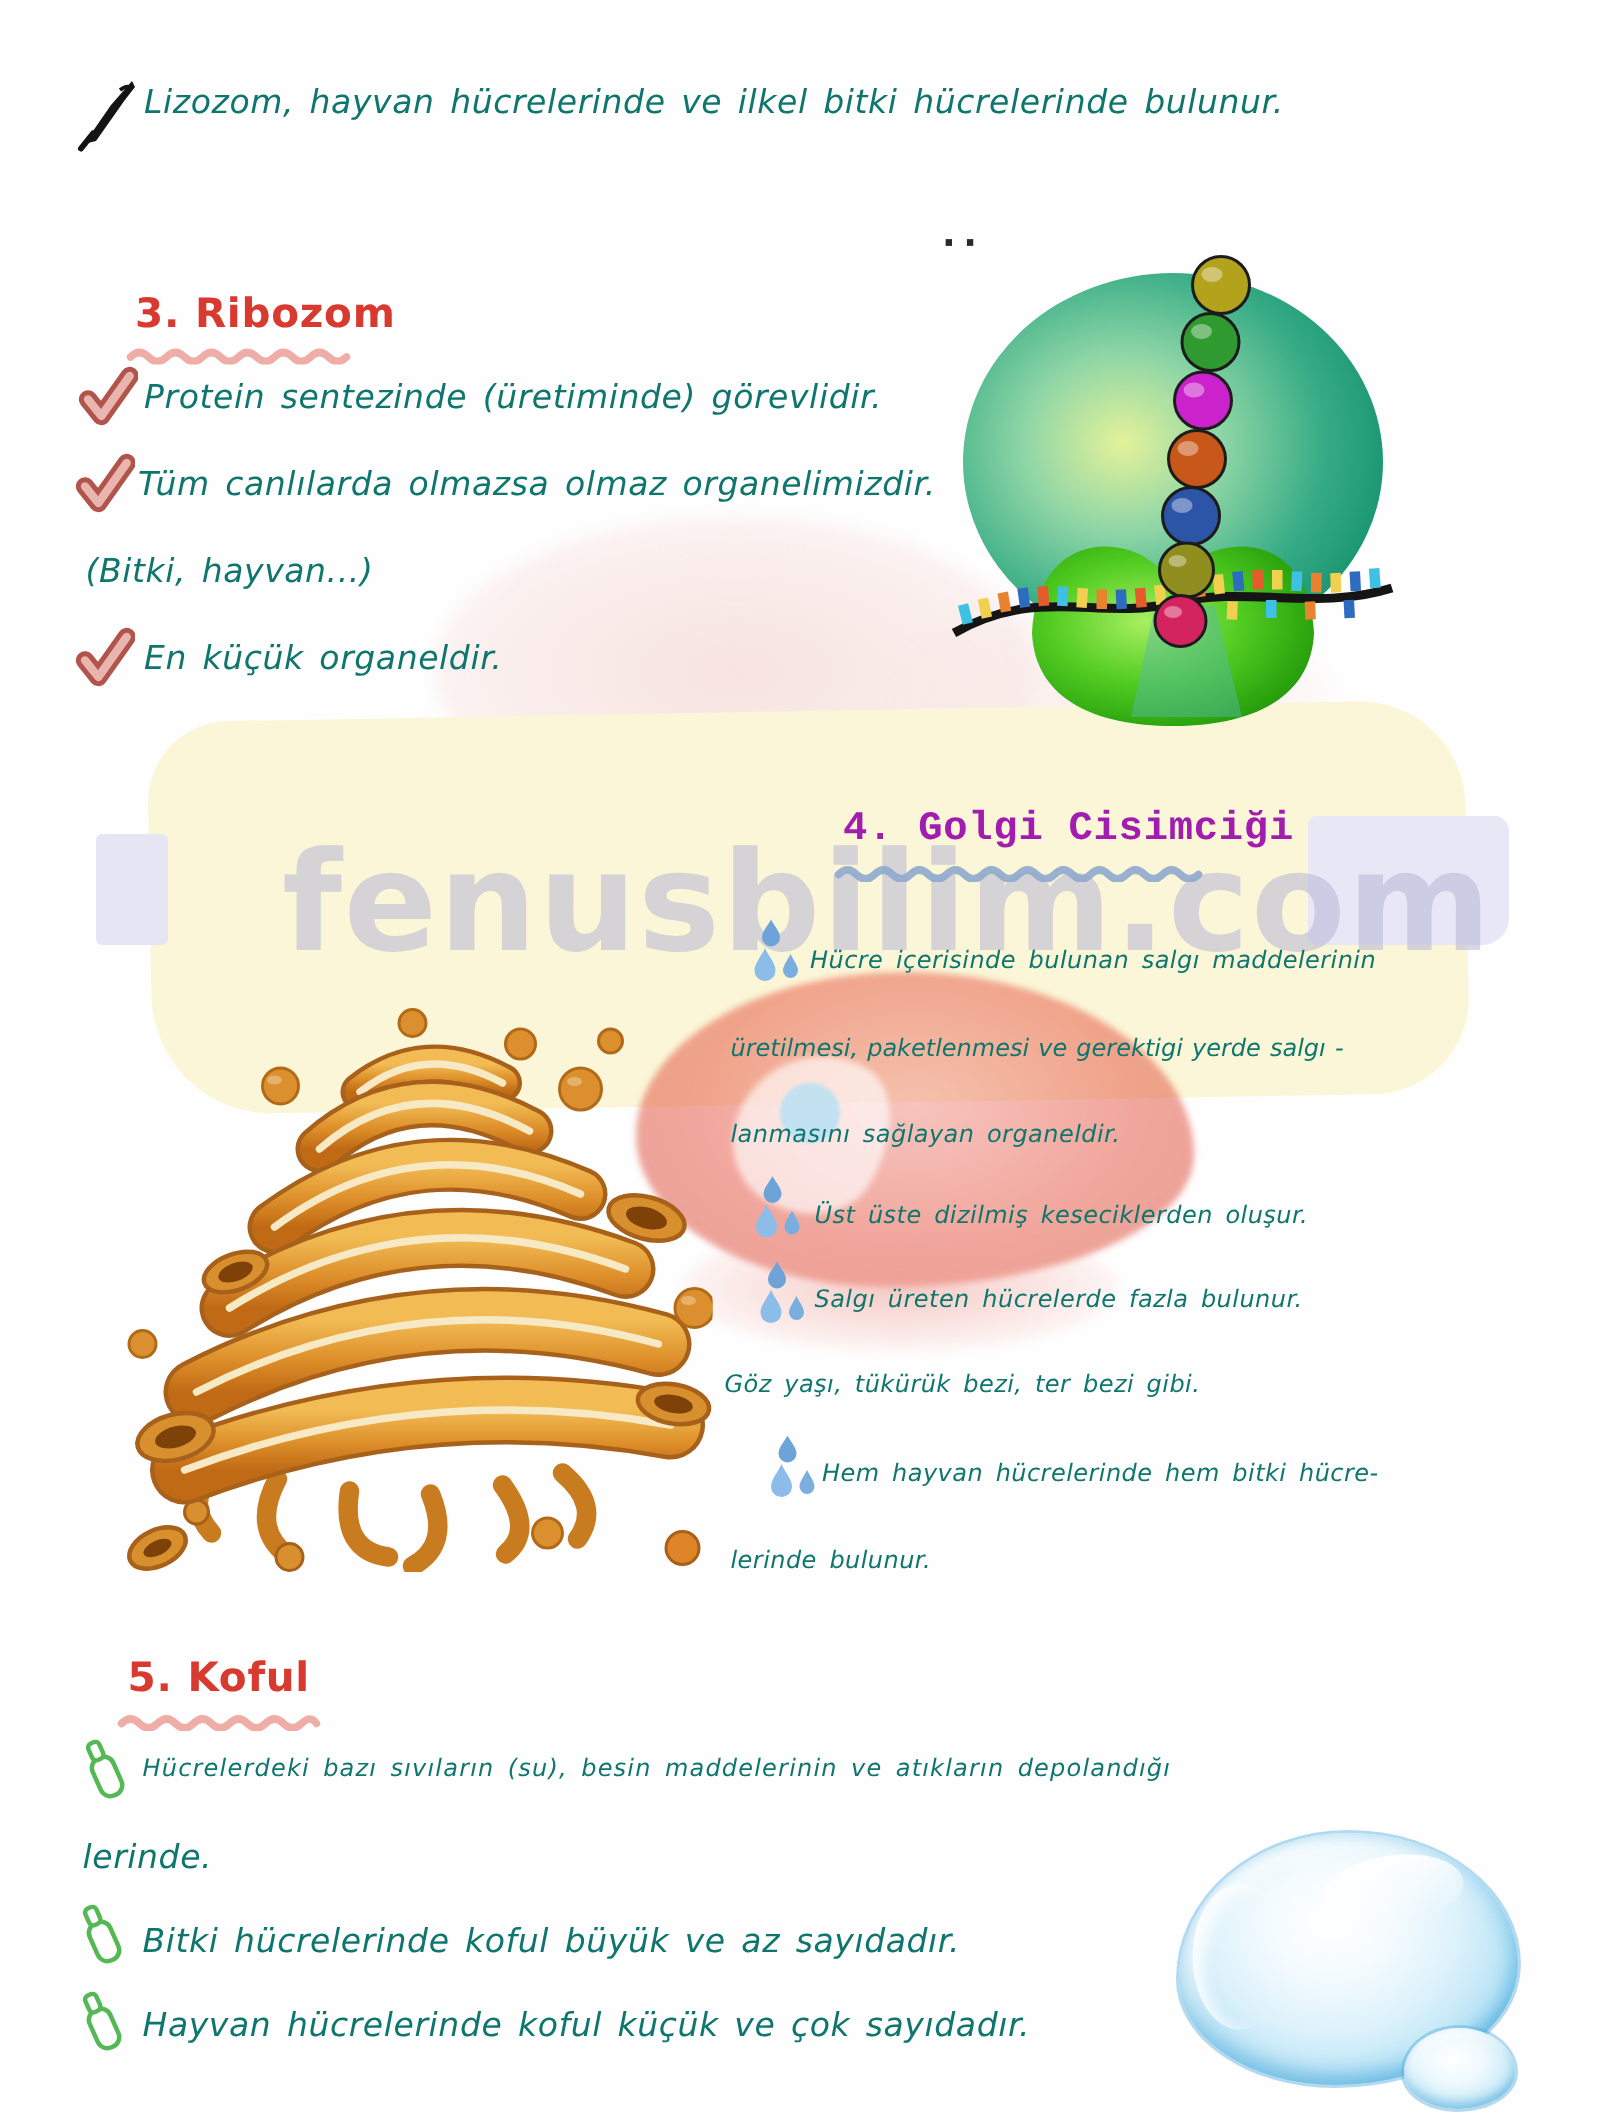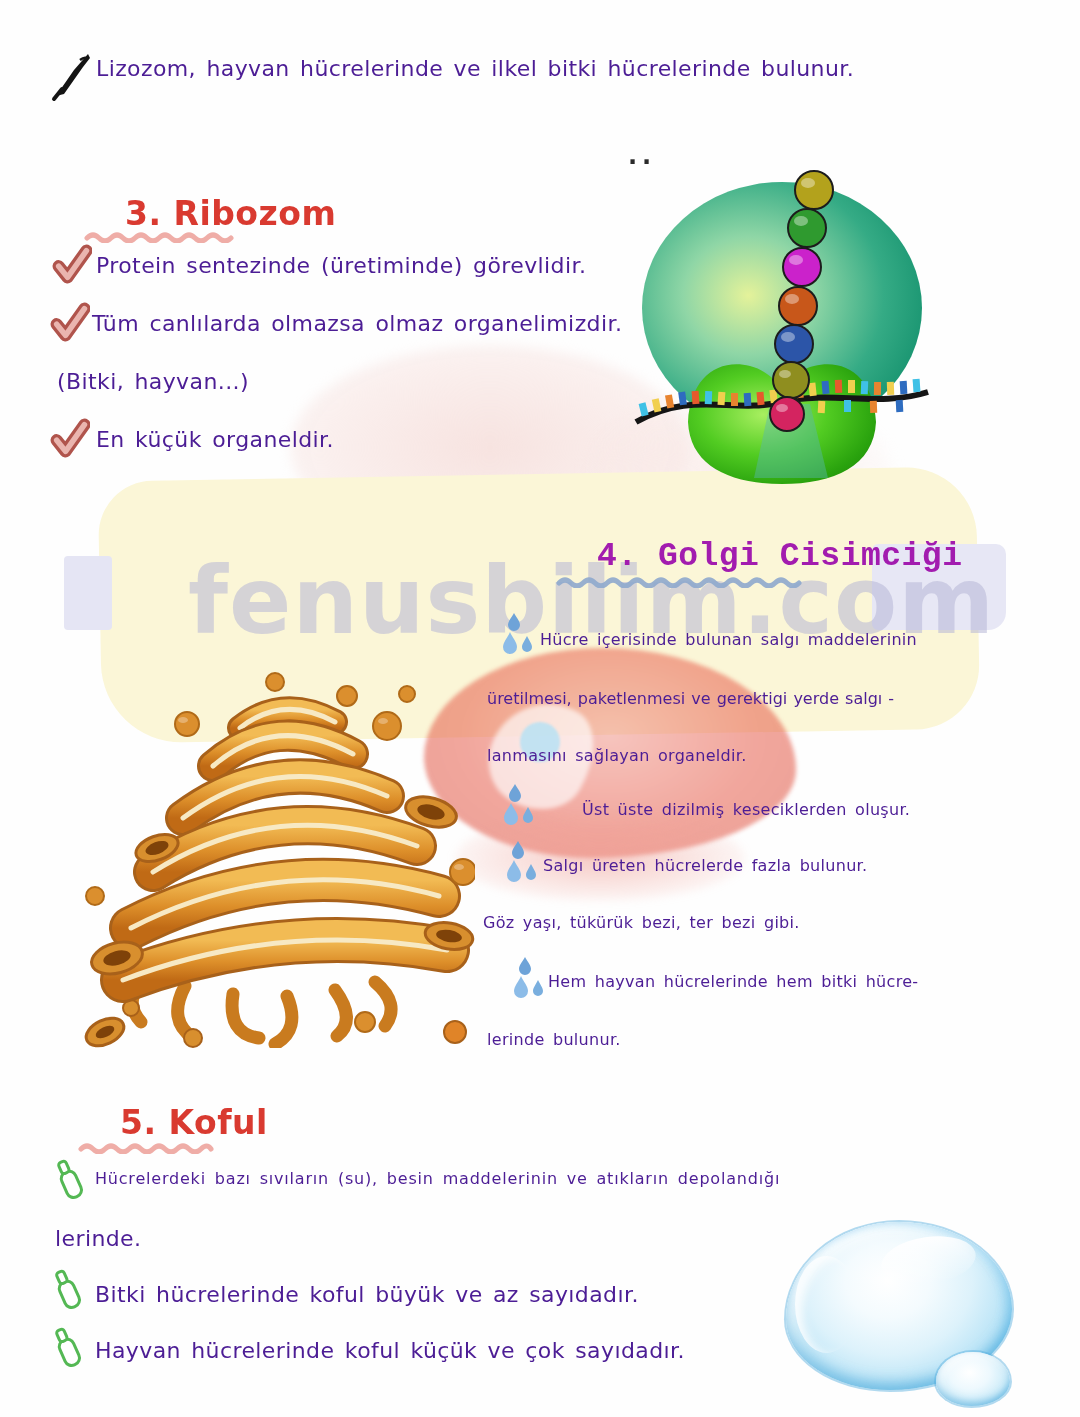--- a/index.html
+++ b/index.html
@@ -23,25 +23,25 @@
     opacity:.55;filter:blur(2px);}
   .blob-red2{left:455px;top:815px;width:290px;height:86px;border-radius:50%;
     background:radial-gradient(ellipse, rgba(240,160,150,.55), rgba(240,160,150,0) 85%);filter:blur(4px);}
   .rocket-white{left:492px;top:700px;width:100px;height:110px;border-radius:60% 40% 55% 45%/55% 60% 40% 45%;
     background:rgba(255,255,255,.65);transform:rotate(30deg);filter:blur(2px);}
   .rocket-window{left:520px;top:722px;width:40px;height:40px;border-radius:50%;
     background:rgba(180,225,245,.8);filter:blur(1px);}
   .watermark{left:188px;top:548px;font-size:92px;font-weight:700;letter-spacing:1px;
     color:rgba(183,183,213,.55);z-index:3;white-space:nowrap;}
   
-  .hw{white-space:nowrap;z-index:4;font-size:22px;letter-spacing:.4px;word-spacing:3px;color:#4c1d95;}
+  .hw{white-space:nowrap;z-index:4;font-size:22px;letter-spacing:.4px;word-spacing:3px;color:#0f766e;font-style:italic;}
   .hw-sm{font-size:16px;letter-spacing:.3px;word-spacing:3px;}
   .tight{letter-spacing:0;word-spacing:1px;}
   .wide-ls{letter-spacing:.8px;}
-  .heading{font-size:33px;font-weight:700;letter-spacing:.5px;z-index:4;white-space:nowrap;margin-left:35px;}
+  .heading{font-size:27px;font-weight:700;letter-spacing:.5px;z-index:4;white-space:nowrap;}
   .h-red{color:#d93a30;}
   .h-navy{color:#a21caf;font-family:Liberation Mono, monospace;}
   .dots{font-size:24px;font-weight:700;color:#2a2a2a;letter-spacing:5px;z-index:4;}
   .icon{z-index:4;}
   svg{display:block;}
   .img-layer{z-index:2;}
   
   .bigdrop{left:786px;top:1222px;width:226px;height:168px;z-index:2;
     border-radius:50% 50% 54% 46%/58% 52% 48% 42%;
     background:radial-gradient(ellipse at 45% 35%, #ffffff 0%, #f4fbfe 24%, #ddf2fb 48%, #b5e2f6 72%, #84ccf0 88%, #55b5e6 100%);
@@ -206,21 +206,21 @@
   <div class="abs hw hw-sm tight" style="left:487px;top:689px;">üretilmesi, paketlenmesi ve gerektigi yerde salgı -</div>
   <div class="abs hw hw-sm" style="left:487px;top:746px;">lanmasını sağlayan organeldir.</div>
 
   <div class="abs icon" style="left:503px;top:783px;">
     <svg width="34" height="48" viewBox="0 0 34 48">
       <path d="M12,1 C14,5 18,9 18,13 a6,6 0 1,1 -12,0 C6,9 10,5 12,1 Z" fill="#6ea3d8"></path>
       <path d="M8,20 C10,25 15,30 15,35 a7,7 0 1,1 -14,0 C1,30 6,25 8,20 Z" fill="#8cbce8"></path>
       <path d="M25,24 C27,28 30,32 30,35 a5,5 0 1,1 -10,0 C20,32 23,28 25,24 Z" fill="#79aede"></path>
     </svg>
   </div>
-  <div class="abs hw hw-sm" style="left:543px;top:800px;margin-left:39px;">Üst üste dizilmiş keseciklerden oluşur.</div>
+  <div class="abs hw hw-sm" style="left:543px;top:800px;">Üst üste dizilmiş keseciklerden oluşur.</div>
 
   <div class="abs icon" style="left:506px;top:840px;">
     <svg width="34" height="48" viewBox="0 0 34 48">
       <path d="M12,1 C14,5 18,9 18,13 a6,6 0 1,1 -12,0 C6,9 10,5 12,1 Z" fill="#6ea3d8"></path>
       <path d="M8,20 C10,25 15,30 15,35 a7,7 0 1,1 -14,0 C1,30 6,25 8,20 Z" fill="#8cbce8"></path>
       <path d="M25,24 C27,28 30,32 30,35 a5,5 0 1,1 -10,0 C20,32 23,28 25,24 Z" fill="#79aede"></path>
     </svg>
   </div>
   <div class="abs hw hw-sm" style="left:483px;top:913px;">Göz yaşı, tükürük bezi, ter bezi gibi.</div>
 

